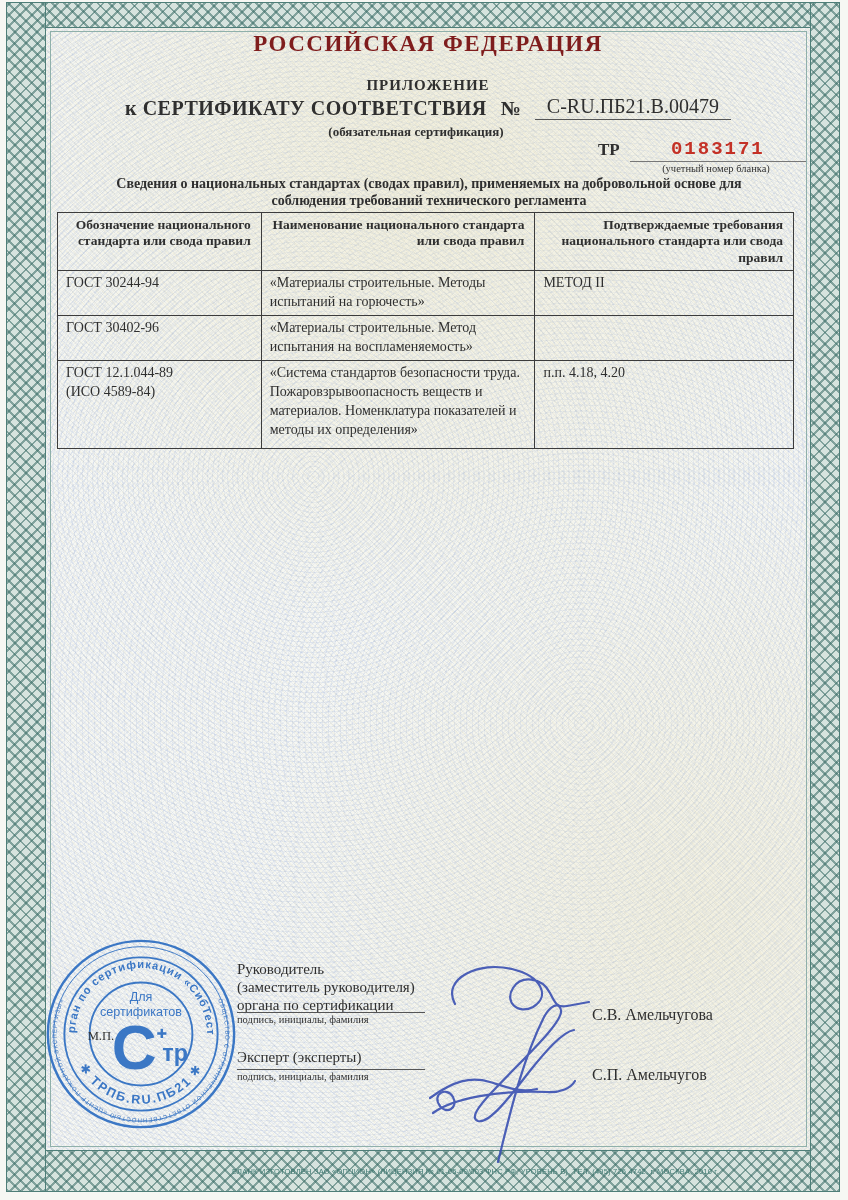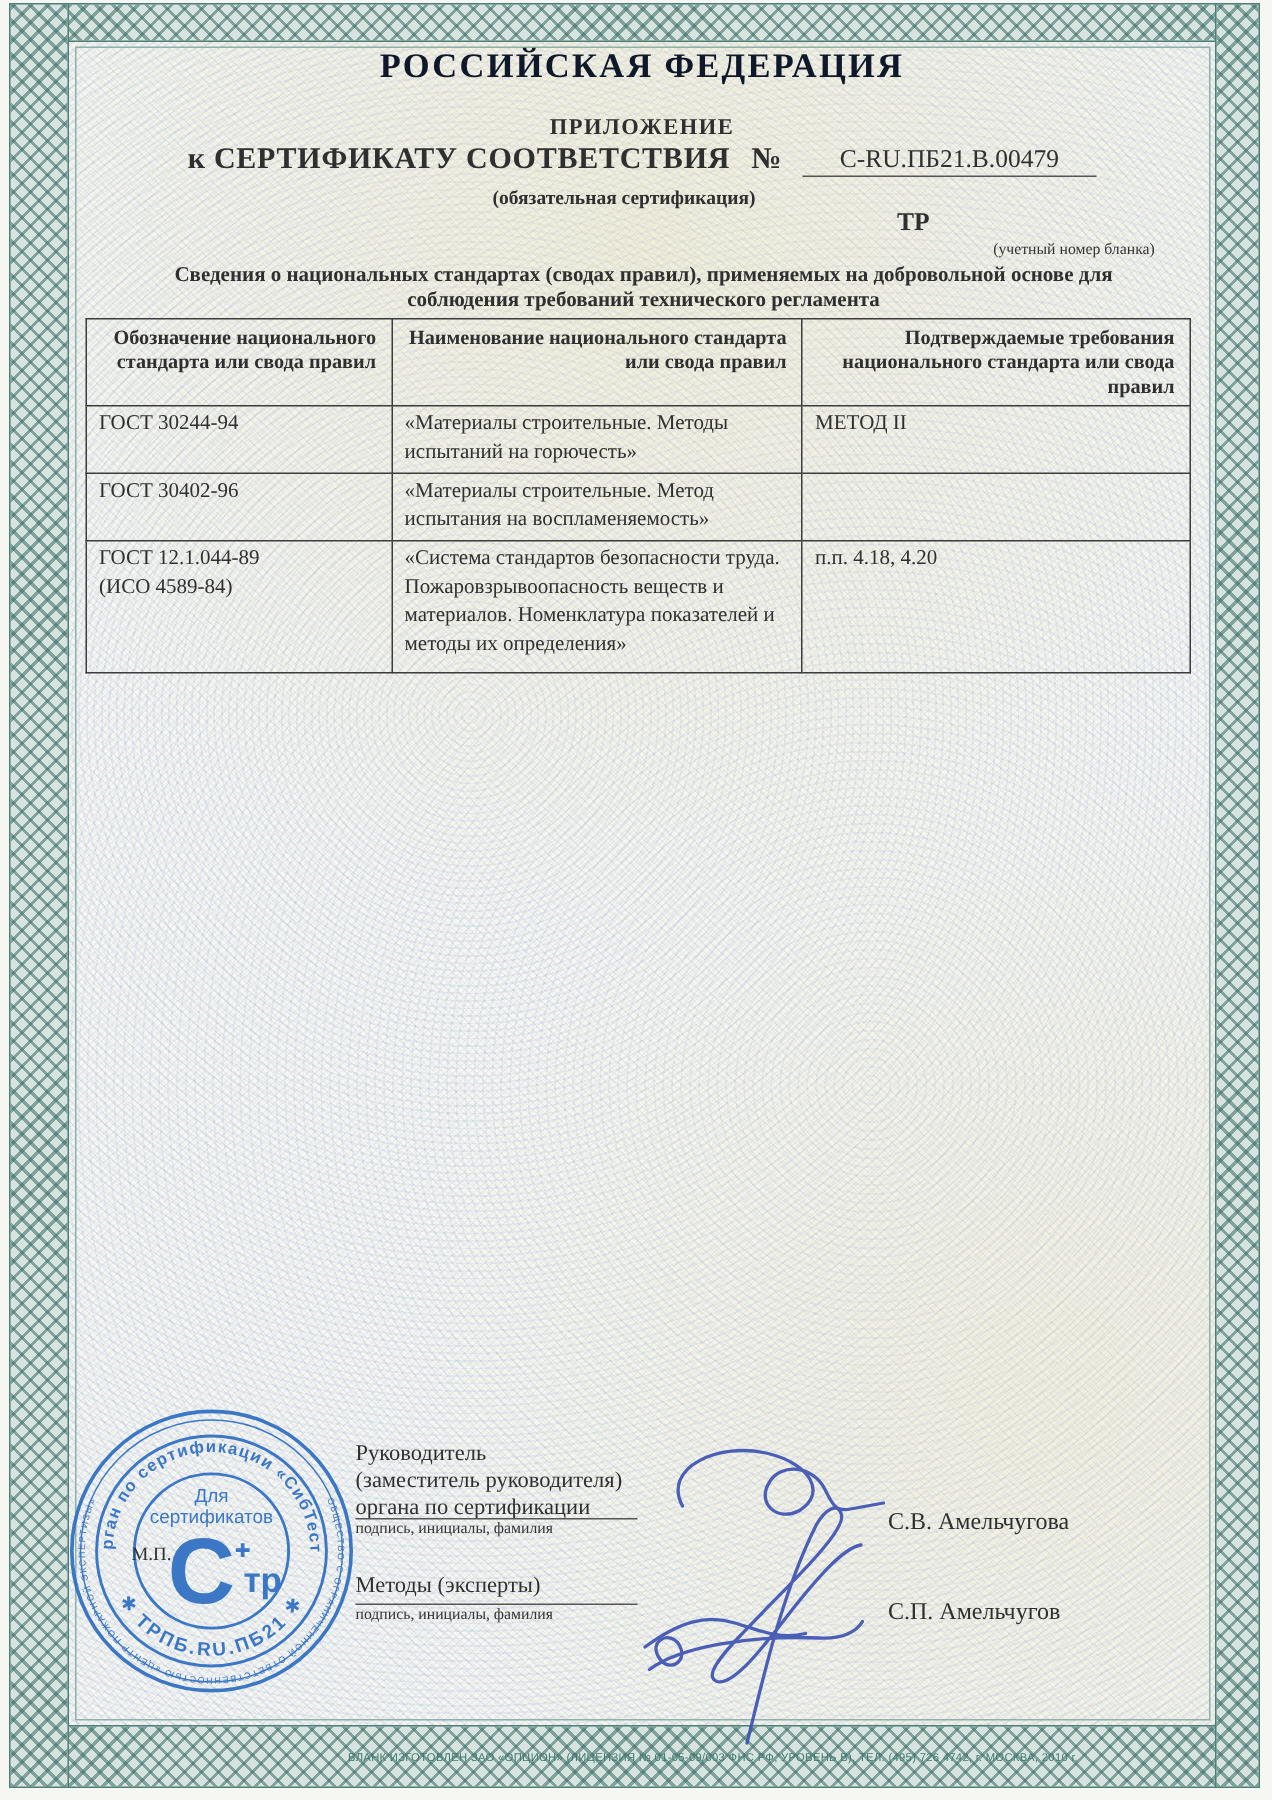--- a/index.html
+++ b/index.html
@@ -28,29 +28,29 @@
       repeating-linear-gradient(45deg, rgba(58,108,102,0.55) 0 2px, rgba(0,0,0,0) 2px 8px),
       repeating-linear-gradient(-45deg, rgba(58,108,102,0.55) 0 2px, rgba(0,0,0,0) 2px 8px);
   }
   .band-top{left:0;right:0;top:0;height:26px;}
   .band-bottom{left:0;right:0;bottom:0;height:42px;}
   .band-left{left:0;top:0;bottom:0;width:40px;}
   .band-right{right:0;top:0;bottom:0;width:30px;}
   .inner-line{position:absolute;left:50px;right:41px;top:31px;bottom:53px;border:1px solid #8fb0aa;pointer-events:none;}
   
   .country-title{position:absolute;top:31px;left:46px;right:38px;text-align:center;
-    font-size:23px;font-weight:bold;letter-spacing:1.5px;color:#0f172a;}
+    font-size:23px;font-weight:bold;letter-spacing:1.5px;color:#7f1d1d;}
   .appendix-title{position:absolute;top:77px;left:46px;right:38px;text-align:center;
     font-size:15px;font-weight:bold;letter-spacing:1px;}
   .cert-line{position:absolute;top:95px;left:46px;right:38px;display:flex;
     justify-content:center;align-items:flex-end;gap:14px;}
   .cert-prefix{font-size:20px;font-weight:bold;letter-spacing:.5px;white-space:nowrap;}
   .cert-no-sign{font-size:20px;font-weight:bold;}
   .cert-number-box{width:196px;border-bottom:1.5px solid #555;text-align:center;
-    font-size:17px;padding-bottom:1px;white-space:nowrap;}
+    font-size:20px;padding-bottom:1px;white-space:nowrap;}
   .cert-type{position:absolute;top:124px;left:0;width:800px;text-align:center;
     font-size:13px;font-weight:bold;padding-left:16px;}
   .tr-row{position:absolute;top:138px;left:598px;width:208px;}
   .tr-flex{display:flex;align-items:flex-end;gap:10px;}
   .tr-label{font-size:17px;font-weight:bold;padding-bottom:2px;}
   .blank-number-box{flex:1;border-bottom:1px solid #777;text-align:center;
     font-family:"Liberation Mono","DejaVu Sans Mono",monospace;
     font-size:19px;font-weight:bold;color:#c43126;letter-spacing:2px;padding-bottom:1px;}
   .blank-caption{margin-left:28px;text-align:center;font-size:10.5px;margin-top:1px;color:#333;}
   .intro{position:absolute;top:176px;left:104px;width:650px;text-align:center;
@@ -103,20 +103,21 @@
   <div class="cert-line">
     <span class="cert-prefix">к СЕРТИФИКАТУ СООТВЕТСТВИЯ</span>
     <span class="cert-no-sign">№</span>
     <span class="cert-number-box">C-RU.ПБ21.В.00479</span>
   </div>
   <div class="cert-type">(обязательная сертификация)</div>
 
   <div class="tr-row">
     <div class="tr-flex">
       <span class="tr-label">ТР</span>
+      <span class="blank-number-box">0183171</span>
     </div>
     <div class="blank-caption">(учетный номер бланка)</div>
   </div>
 
   <div class="intro">Сведения о национальных стандартах (сводах правил), применяемых на добровольной основе для соблюдения требований технического регламента</div>
 
   <table class="standards">
     <colgroup>
         <col class="c1">
         <col class="c2">
@@ -149,21 +150,21 @@
     </tbody>
   </table>
 
   <div class="sig-role role-head">Руководитель
 (заместитель руководителя)
 органа  по  сертификации</div>
   <div class="sig-rule rule-head"></div>
   <div class="sig-caption cap-head">подпись, инициалы, фамилия</div>
   <div class="sig-name name-head">С.В. Амельчугова</div>
 
-  <div class="sig-role role-expert">Методы (эксперты)</div>
+  <div class="sig-role role-expert">Эксперт (эксперты)</div>
   <div class="sig-rule rule-expert"></div>
   <div class="sig-caption cap-expert">подпись, инициалы, фамилия</div>
   <div class="sig-name name-expert">С.П. Амельчугов</div>
 
   <svg class="sign-layer" viewBox="0 0 848 1200">
     <g stroke="#3a50b2" stroke-width="2.2" fill="none" stroke-linecap="round" stroke-linejoin="round" opacity="0.9">
       <path d="M 455 1004 C 441 978, 480 961, 512 969 C 541 976, 551 996, 533 1007 C 518 1015, 504 1002, 513 988 C 521 975, 542 977, 550 993 C 555 1003, 557 1008, 567 1006 L 589 1002"></path>
       <path d="M 498 1162 C 509 1118, 521 1063, 544 1017 C 550 1006, 559 1001, 561 1010 C 564 1022, 521 1061, 492 1092 C 478 1107, 470 1118, 478 1121 C 489 1124, 509 1098, 529 1072 C 545 1052, 562 1032, 574 1030"></path>
       <path d="M 430 1098 C 453 1081, 471 1076, 490 1082 C 509 1088, 521 1093, 537 1089"></path>
       <path d="M 433 1113 C 453 1098, 500 1090, 546 1092 C 561 1093, 571 1088, 575 1081"></path>

